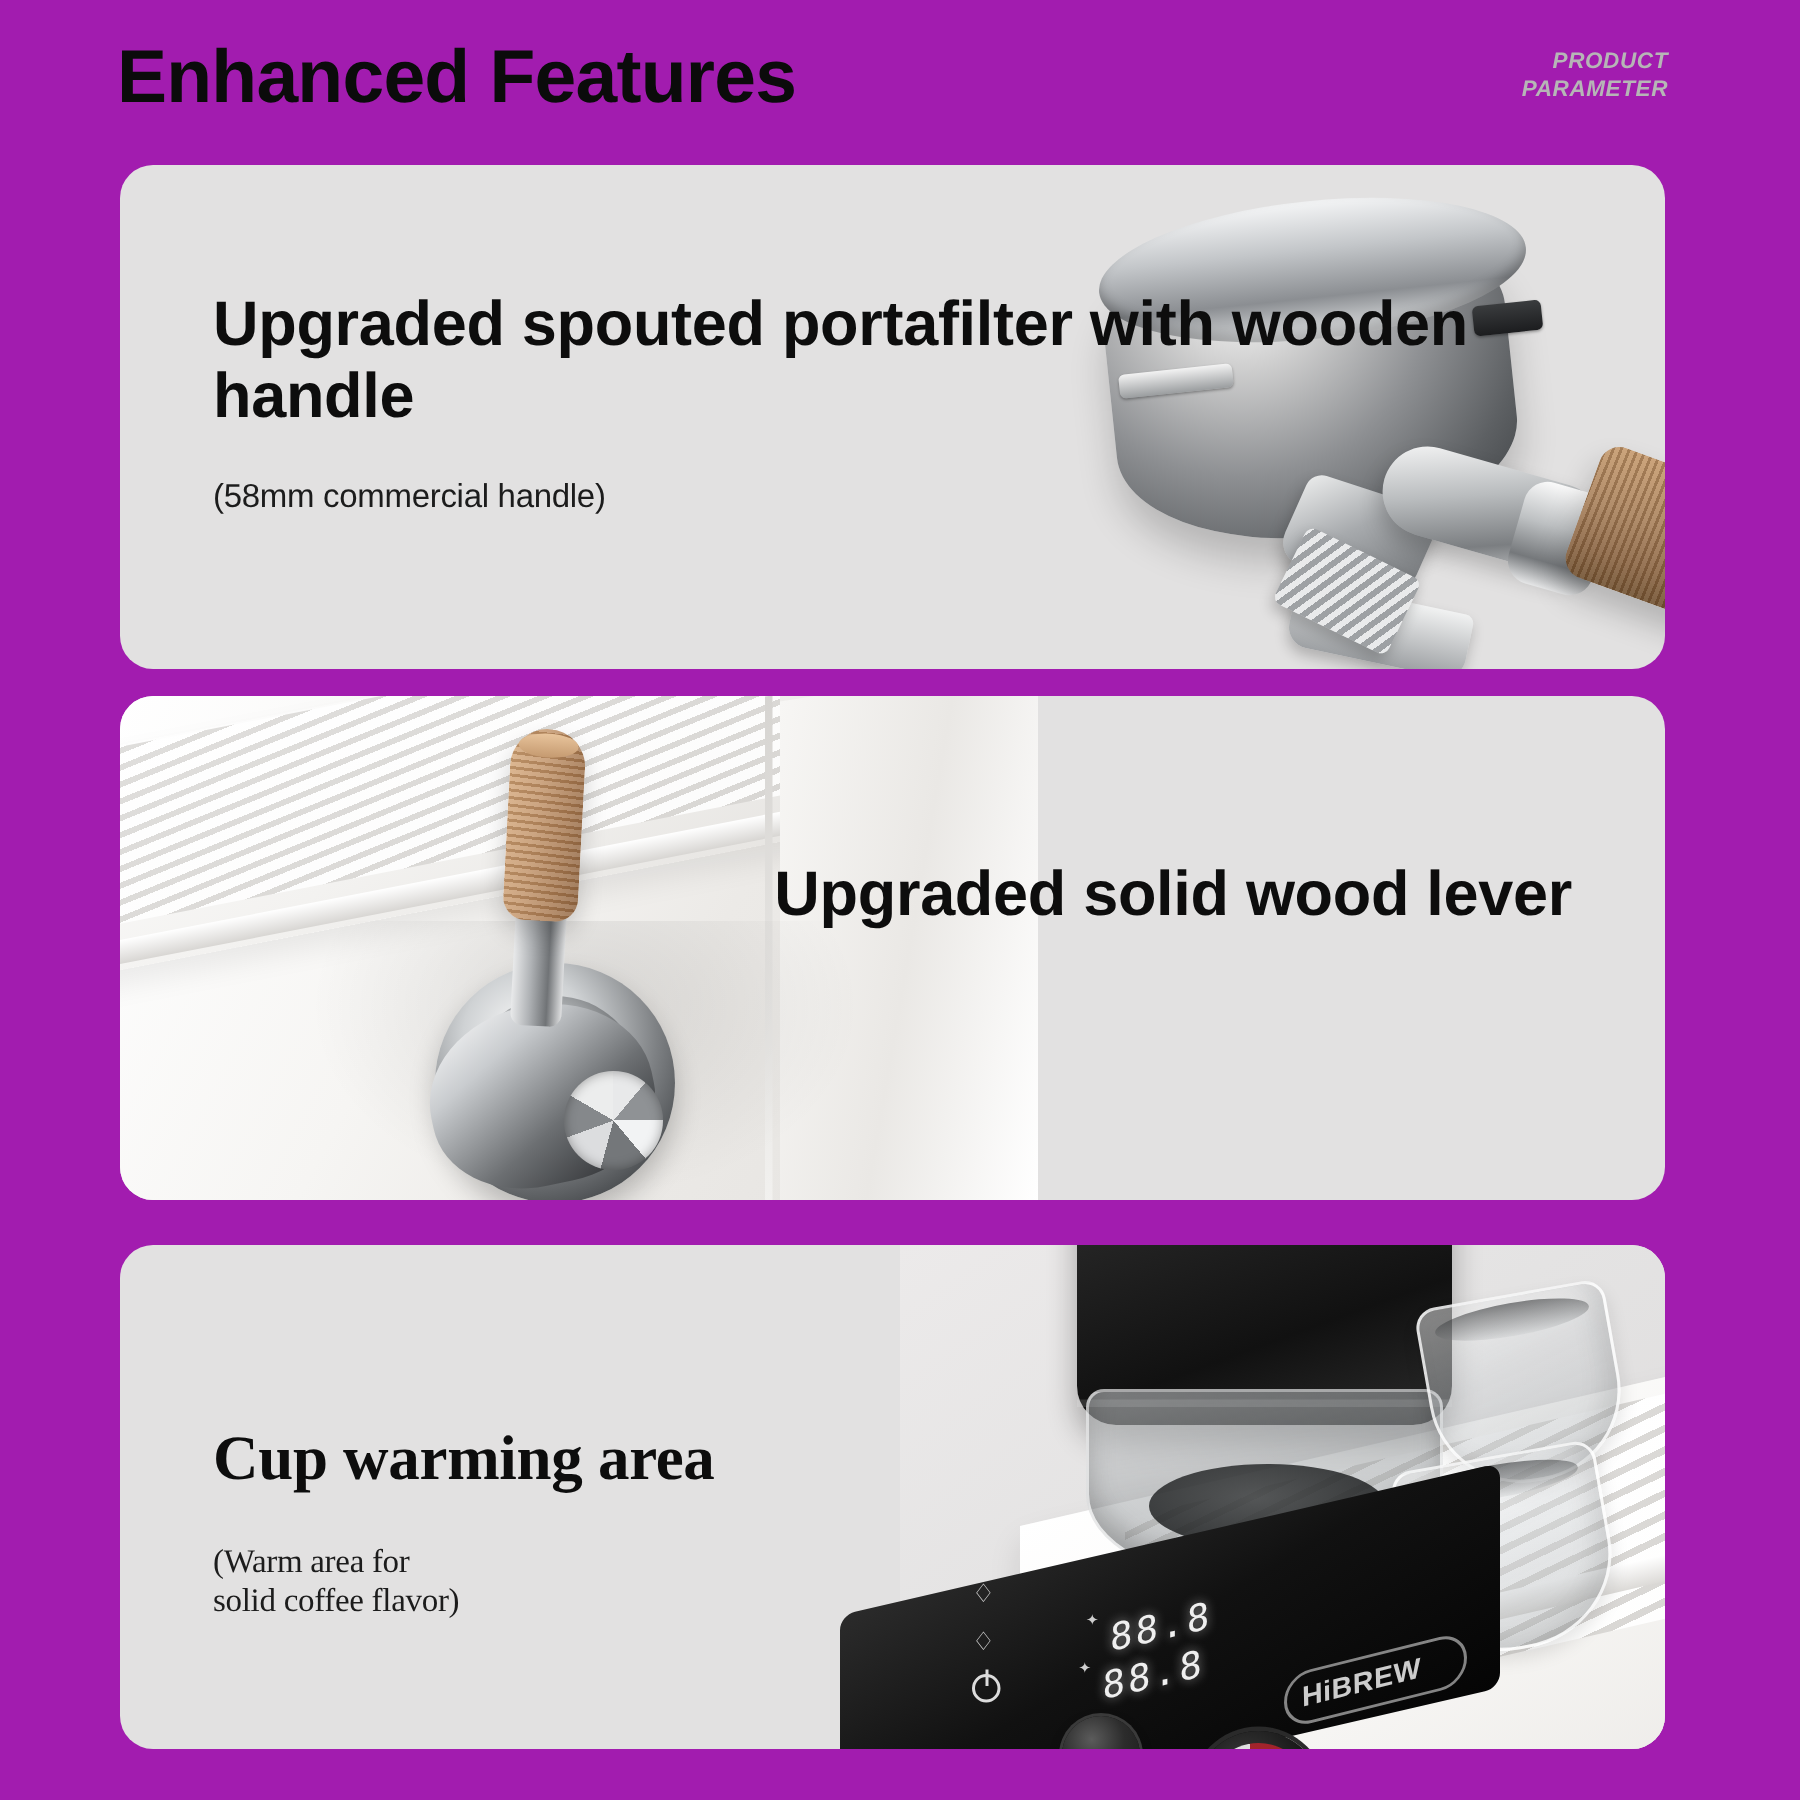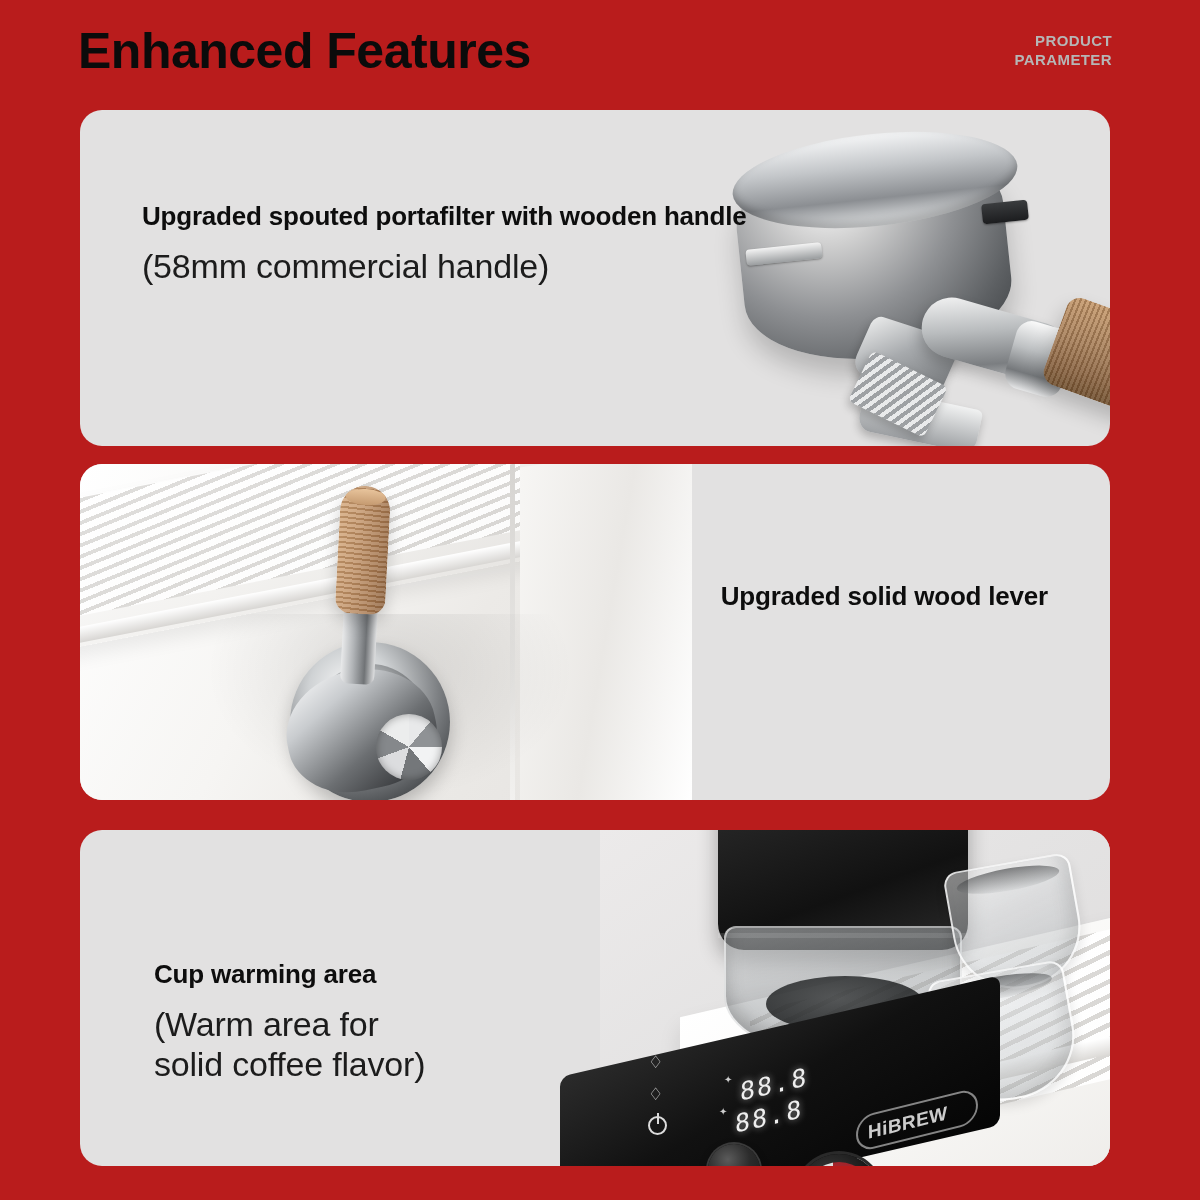--- a/index.html
+++ b/index.html
@@ -2,55 +2,55 @@
 <html><head>
 <meta charset="utf-8">
 <style>
   * { box-sizing: border-box; margin: 0; padding: 0; }
   html, body {
     width: 1200px; height: 1200px;
     background: #ffffff;
     font-family: "Liberation Sans", sans-serif;
     overflow: hidden;
   }
-  .page { position: relative; width: 1200px; height: 1200px; background:#b91c1c; }
+  .page { position: relative; width: 1200px; height: 1200px; background:#a21caf; }
 
   
   .page-title {
     position: absolute; left: 78px; top: 25px;
     font-size: 50px; font-weight: 700; color: #0b0b0b;
     letter-spacing: -0.5px; line-height: 1.05;
   }
   .corner-label {
     position: absolute; right: 88px; top: 32px;
     text-align: right; font-size: 15px; font-weight: 700;
-    color: #b6b6b6; line-height: 1.25; letter-spacing: 0.4px;
+    color: #b6b6b6; line-height: 1.25; letter-spacing: 0.4px; font-style: italic;
   }
 
   
   .card {
     position: absolute; left: 80px; width: 1030px;
     background: #e2e1e1; border-radius: 22px; overflow: hidden;
   }
   #card-1 { top: 110px;  height: 336px; }
   #card-2 { top: 464px;  height: 336px; }
   #card-3 { top: 830px;  height: 336px; }
 
   .card-text { position: absolute; z-index: 5; }
   .card-head {
-    font-size: 26px; font-weight: 700; color: #0d0d0d;
-    line-height: 1.14; letter-spacing: -0.2px; margin-top: 10px;
+    font-size: 42px; font-weight: 700; color: #0d0d0d;
+    line-height: 1.14; letter-spacing: -0.2px;
   }
   .card-sub {
-    font-size: 34px; font-weight: 400; color: #1c1c1c;
-    line-height: 1.2; margin-top: 14px; letter-spacing: -0.2px;
+    font-size: 22px; font-weight: 400; color: #1c1c1c;
+    line-height: 1.2; margin-top: 30px; letter-spacing: -0.2px;
   }
   #text-1 { left: 62px; top: 82px; }
   #text-2 { right: 62px; top: 108px; }
-  #text-3 { left: 74px; top: 120px; }
+  #text-3 { left: 62px; top: 120px; font-family: Liberation Serif, serif; }
 
   
   .art { position: absolute; inset: 0; z-index: 1; pointer-events: none; }
 
   
   #art-1 { left: 530px; right: 0; }
   .pf-wrap { position: absolute; left: 100px; top: 18px; width: 520px; height: 330px; }
   .pf-basket {
     position: absolute; left: 30px; top: 22px; width: 268px; height: 208px;
     border-radius: 50% / 32%;

